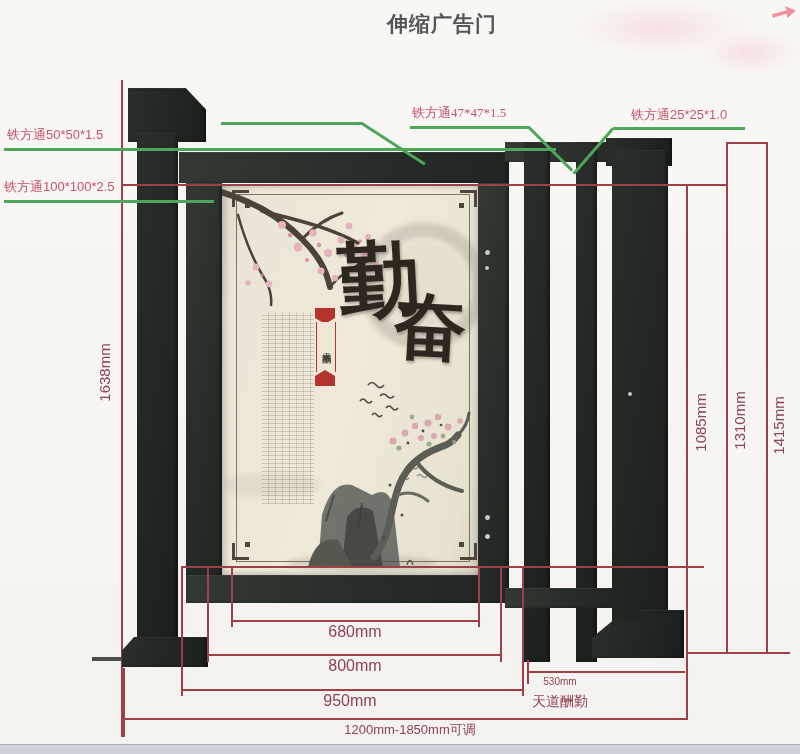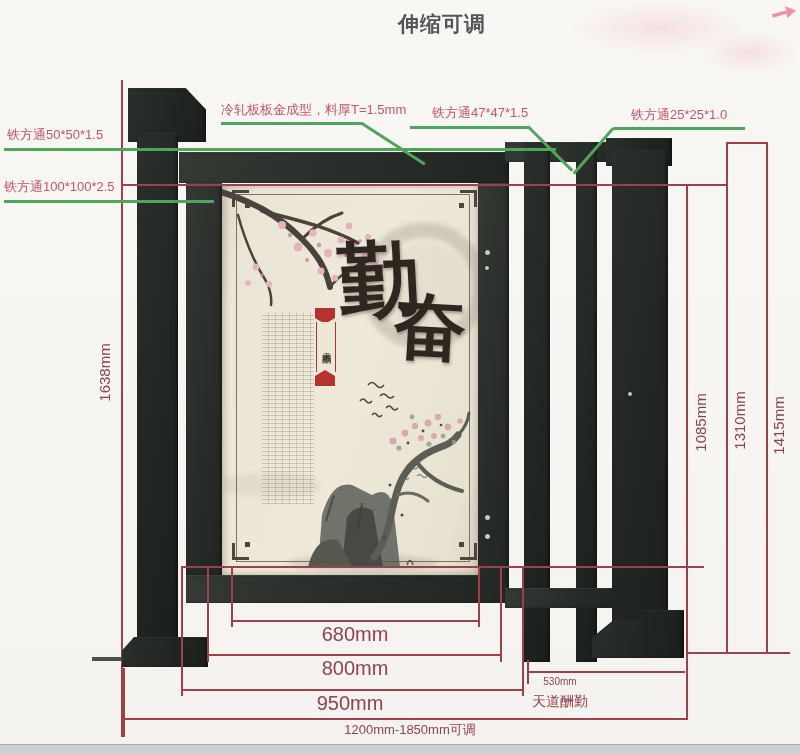--- a/index.html
+++ b/index.html
@@ -9,21 +9,21 @@
   .abs{position:absolute;}
   .steel{background:linear-gradient(100deg,#343934 0%,#2a2f2b 45%,#202522 100%);
          box-shadow:inset 0 1px 0 rgba(255,255,255,.08), inset -2px 0 3px rgba(0,0,0,.35);}
   .steel-dk{background:linear-gradient(100deg,#2b2f2b 0%,#232724 50%,#1b1f1c 100%);
          box-shadow:inset 0 1px 0 rgba(255,255,255,.06), inset -2px 0 3px rgba(0,0,0,.4);}
   .rlh{height:2px;background:#9d4049;}
   .rlv{width:2px;background:#9d4049;}
   .glh{height:3px;background:#4fa55c;}
   .gld{height:3px;background:#4fa55c;transform-origin:0 50%;}
   .callout{font-size:13px;font-weight:500;color:#c4566b;white-space:nowrap;line-height:1.15;}
-  .dim{font-size:20px;font-weight:500;color:#8f4351;white-space:nowrap;text-align:center;}
+  .dim{font-size:16px;font-weight:500;color:#8f4351;white-space:nowrap;text-align:center;}
   .rot{transform:rotate(-90deg);}
   .hdr{width:400px;text-align:center;font-size:21px;font-weight:600;color:#54545a;
        letter-spacing:1px;white-space:nowrap;}
   .smudge{background:radial-gradient(ellipse at center,rgba(243,187,198,.38),rgba(243,187,198,0) 70%);}
   .dot{border-radius:50%;background:#c8ccc6;box-shadow:0 0 1px #000;}
   .corner{width:14px;height:14px;}
   .corner:after{content:"";position:absolute;width:5px;height:5px;background:#4e463a;}
   .c-tl{border-top:3px solid #4e463a;border-left:3px solid #4e463a;}
   .c-tl:after{right:-1px;bottom:-1px;}
   .c-tr{border-top:3px solid #4e463a;border-right:3px solid #4e463a;}
@@ -45,21 +45,21 @@
 </head>
 <body>
 
 <div class="stage">
 
   <div class="abs smudge" style="left:570px;top:0;width:180px;height:55px;"></div>
   <div class="abs smudge" style="left:700px;top:30px;width:100px;height:45px;"></div>
   <div class="abs" style="left:772px;top:6px;width:24px;height:15px;background:#ee7f90;opacity:.85;
               clip-path:polygon(0 55%,62% 28%,52% 0,100% 30%,64% 80%,60% 52%,4% 78%);"></div>
 
-  <div class="abs hdr" style="left:242px;top:10px;">伸缩可调</div>
+  <div class="abs hdr" style="left:242px;top:10px;">伸缩广告门</div>
 
   <div class="abs rlv" style="left:121px;top:80px;height:657px;z-index:2;"></div>
 
   <div class="abs rlh" style="left:527px;top:671px;width:158px;z-index:2;"></div>
 
   <div class="abs steel-dk" style="left:128px;top:88px;width:78px;height:54px;z-index:4;
               clip-path:polygon(0 0,74% 0,100% 40%,100% 100%,0 100%);"></div>
   <div class="abs steel-dk" style="left:137px;top:133px;width:41px;height:507px;z-index:4;"></div>
   <div class="abs steel-dk" style="left:122px;top:637px;width:86px;height:30px;z-index:5;
               clip-path:polygon(0 100%,0 45%,14% 0,100% 0,100% 100%);"></div>
@@ -214,22 +214,21 @@
   <div class="abs glh" style="left:4px;top:200px;width:210px;z-index:6;"></div>
   <div class="abs glh" style="left:221px;top:122px;width:142px;z-index:6;"></div>
   <div class="abs gld" style="left:362px;top:122px;width:75px;transform:rotate(33deg);z-index:6;"></div>
   <div class="abs glh" style="left:410px;top:126px;width:120px;z-index:6;"></div>
   <div class="abs gld" style="left:529px;top:126px;width:61px;transform:rotate(45deg);z-index:6;"></div>
   <div class="abs glh" style="left:613px;top:127px;width:132px;z-index:6;"></div>
   <div class="abs gld" style="left:613px;top:127px;width:60px;transform:rotate(131deg);z-index:6;"></div>
 
   <div class="abs callout" style="left:7px;top:128px;z-index:7;">铁方通50*50*1.5</div>
   <div class="abs callout" style="left:4px;top:180px;z-index:7;">铁方通100*100*2.5</div>
-  <div class="abs callout" style="left:221px;top:103px;z-index:7;">冷轧板板金成型，料厚T=1.5mm</div>
-  <div class="abs callout" style="left:432px;top:106px;z-index:7;">铁方通47*47*1.5</div>
+  <div class="abs callout" style="left:412px;top:106px;z-index:7;font-family:Liberation Serif, serif;">铁方通47*47*1.5</div>
   <div class="abs callout" style="left:631px;top:108px;z-index:7;">铁方通25*25*1.0</div>
 
   <div class="abs rlh" style="left:121px;top:184px;width:606px;z-index:6;"></div>
   <div class="abs rlh" style="left:726px;top:142px;width:42px;z-index:6;"></div>
   <div class="abs rlh" style="left:181px;top:566px;width:523px;z-index:6;"></div>
   <div class="abs rlh" style="left:231px;top:620px;width:248px;z-index:6;"></div>
   <div class="abs rlh" style="left:207px;top:654px;width:294px;z-index:6;"></div>
   <div class="abs rlh" style="left:181px;top:689px;width:342px;z-index:6;"></div>
   <div class="abs rlh" style="left:123px;top:718px;width:564px;z-index:6;"></div>
   <div class="abs rlh" style="left:686px;top:652px;width:104px;z-index:6;"></div>

